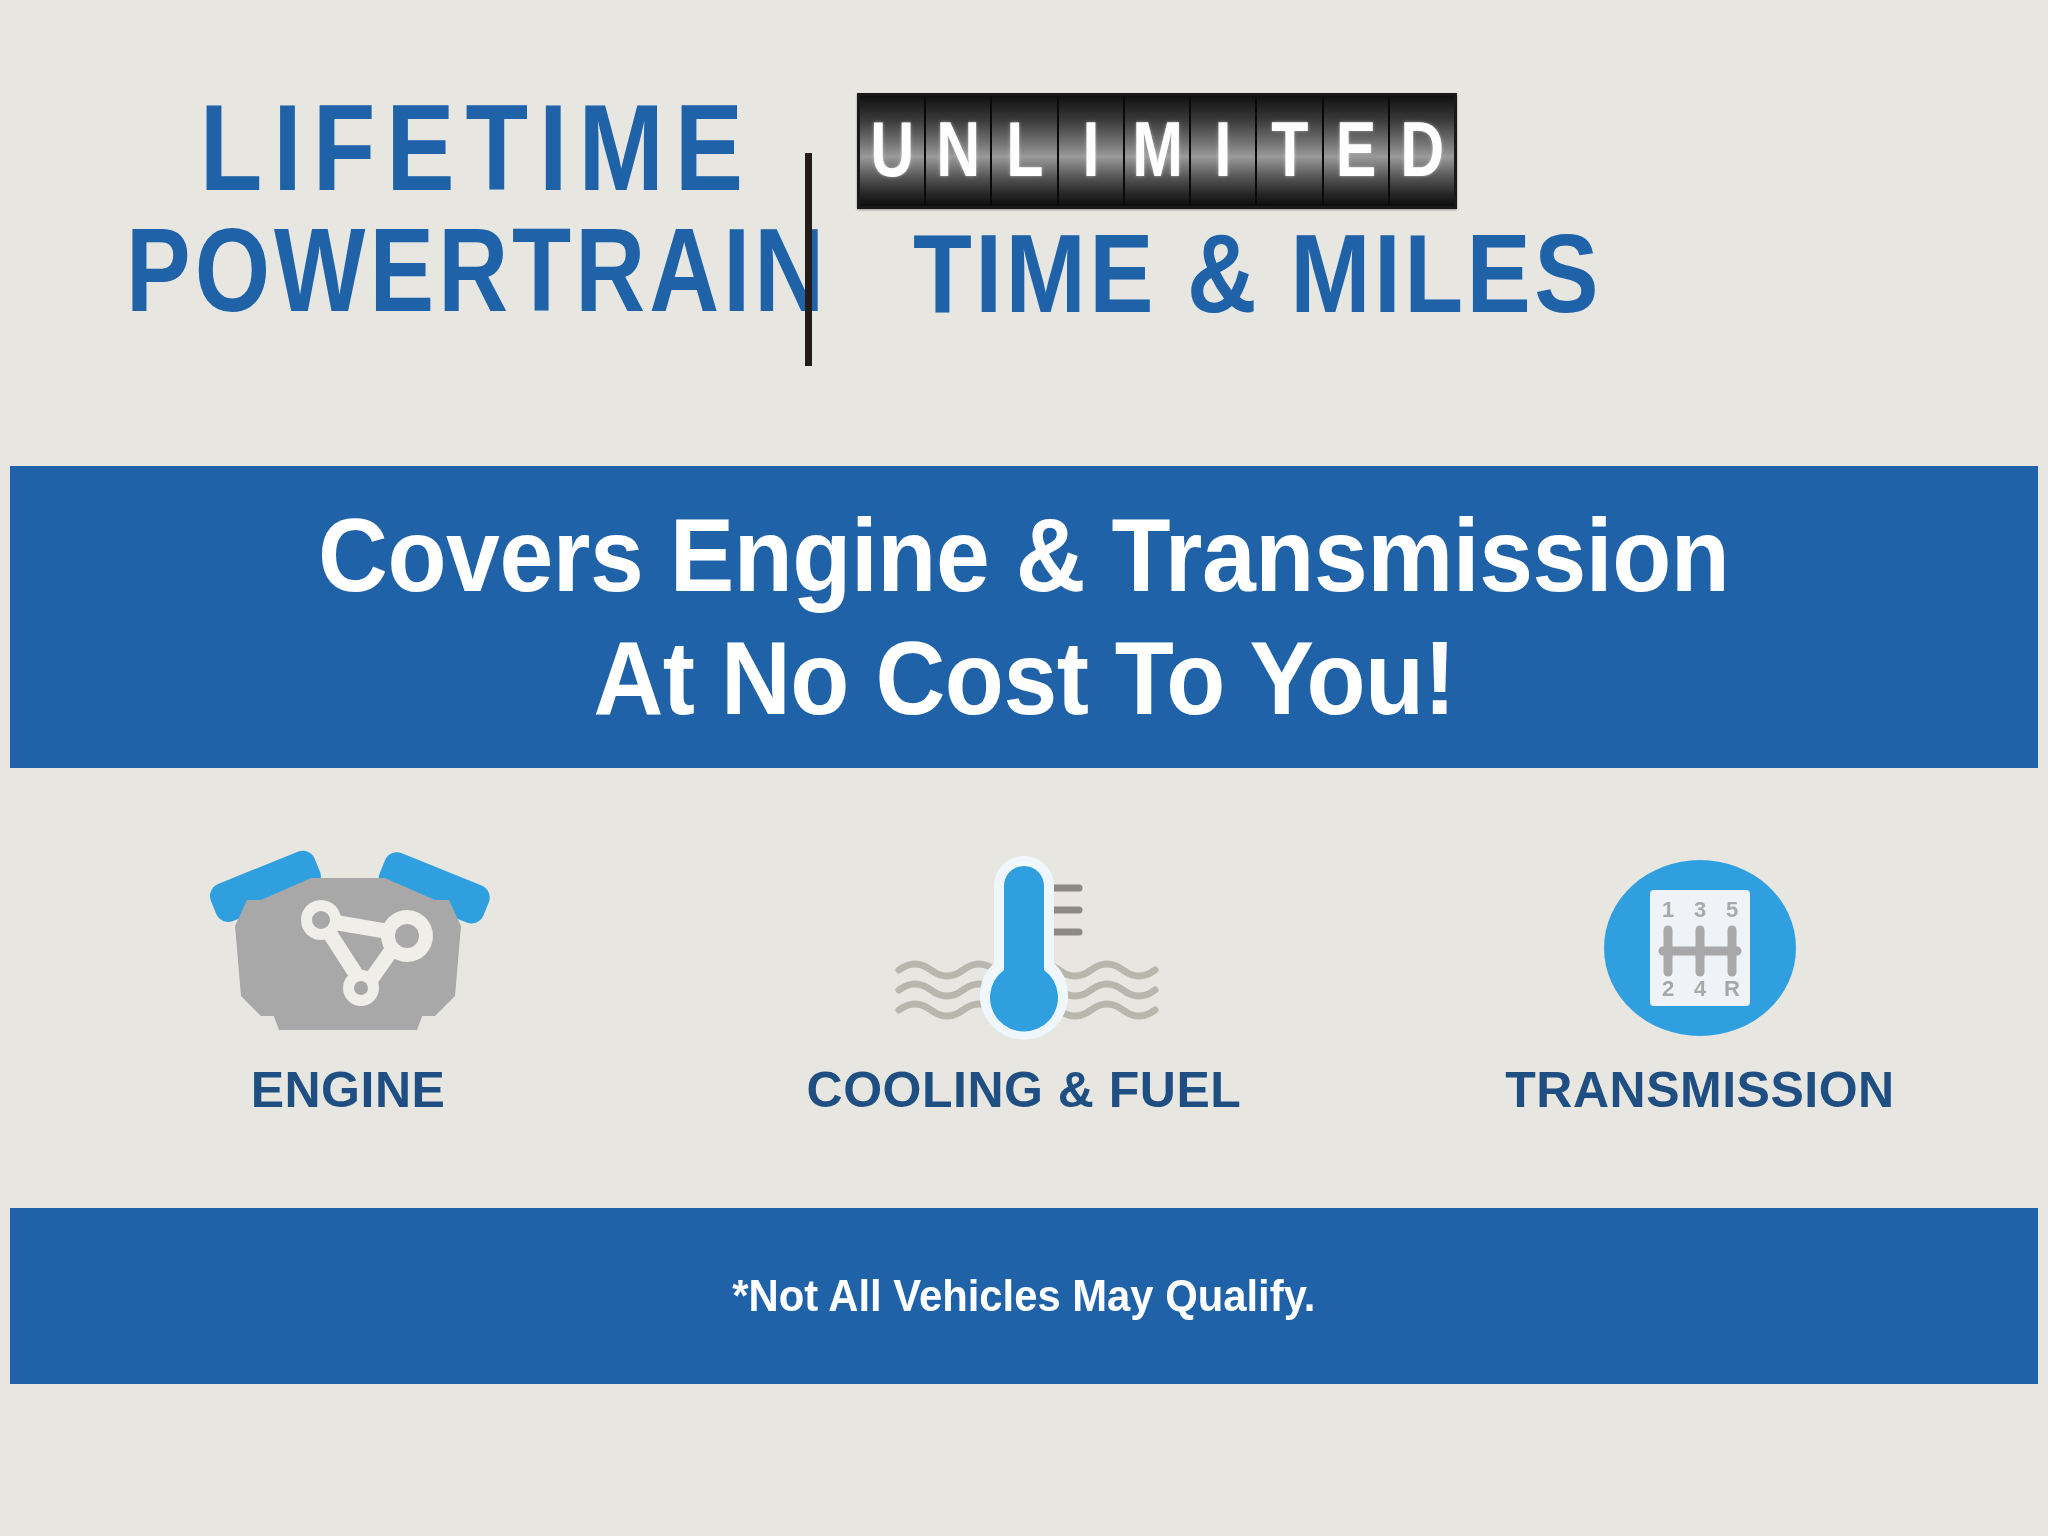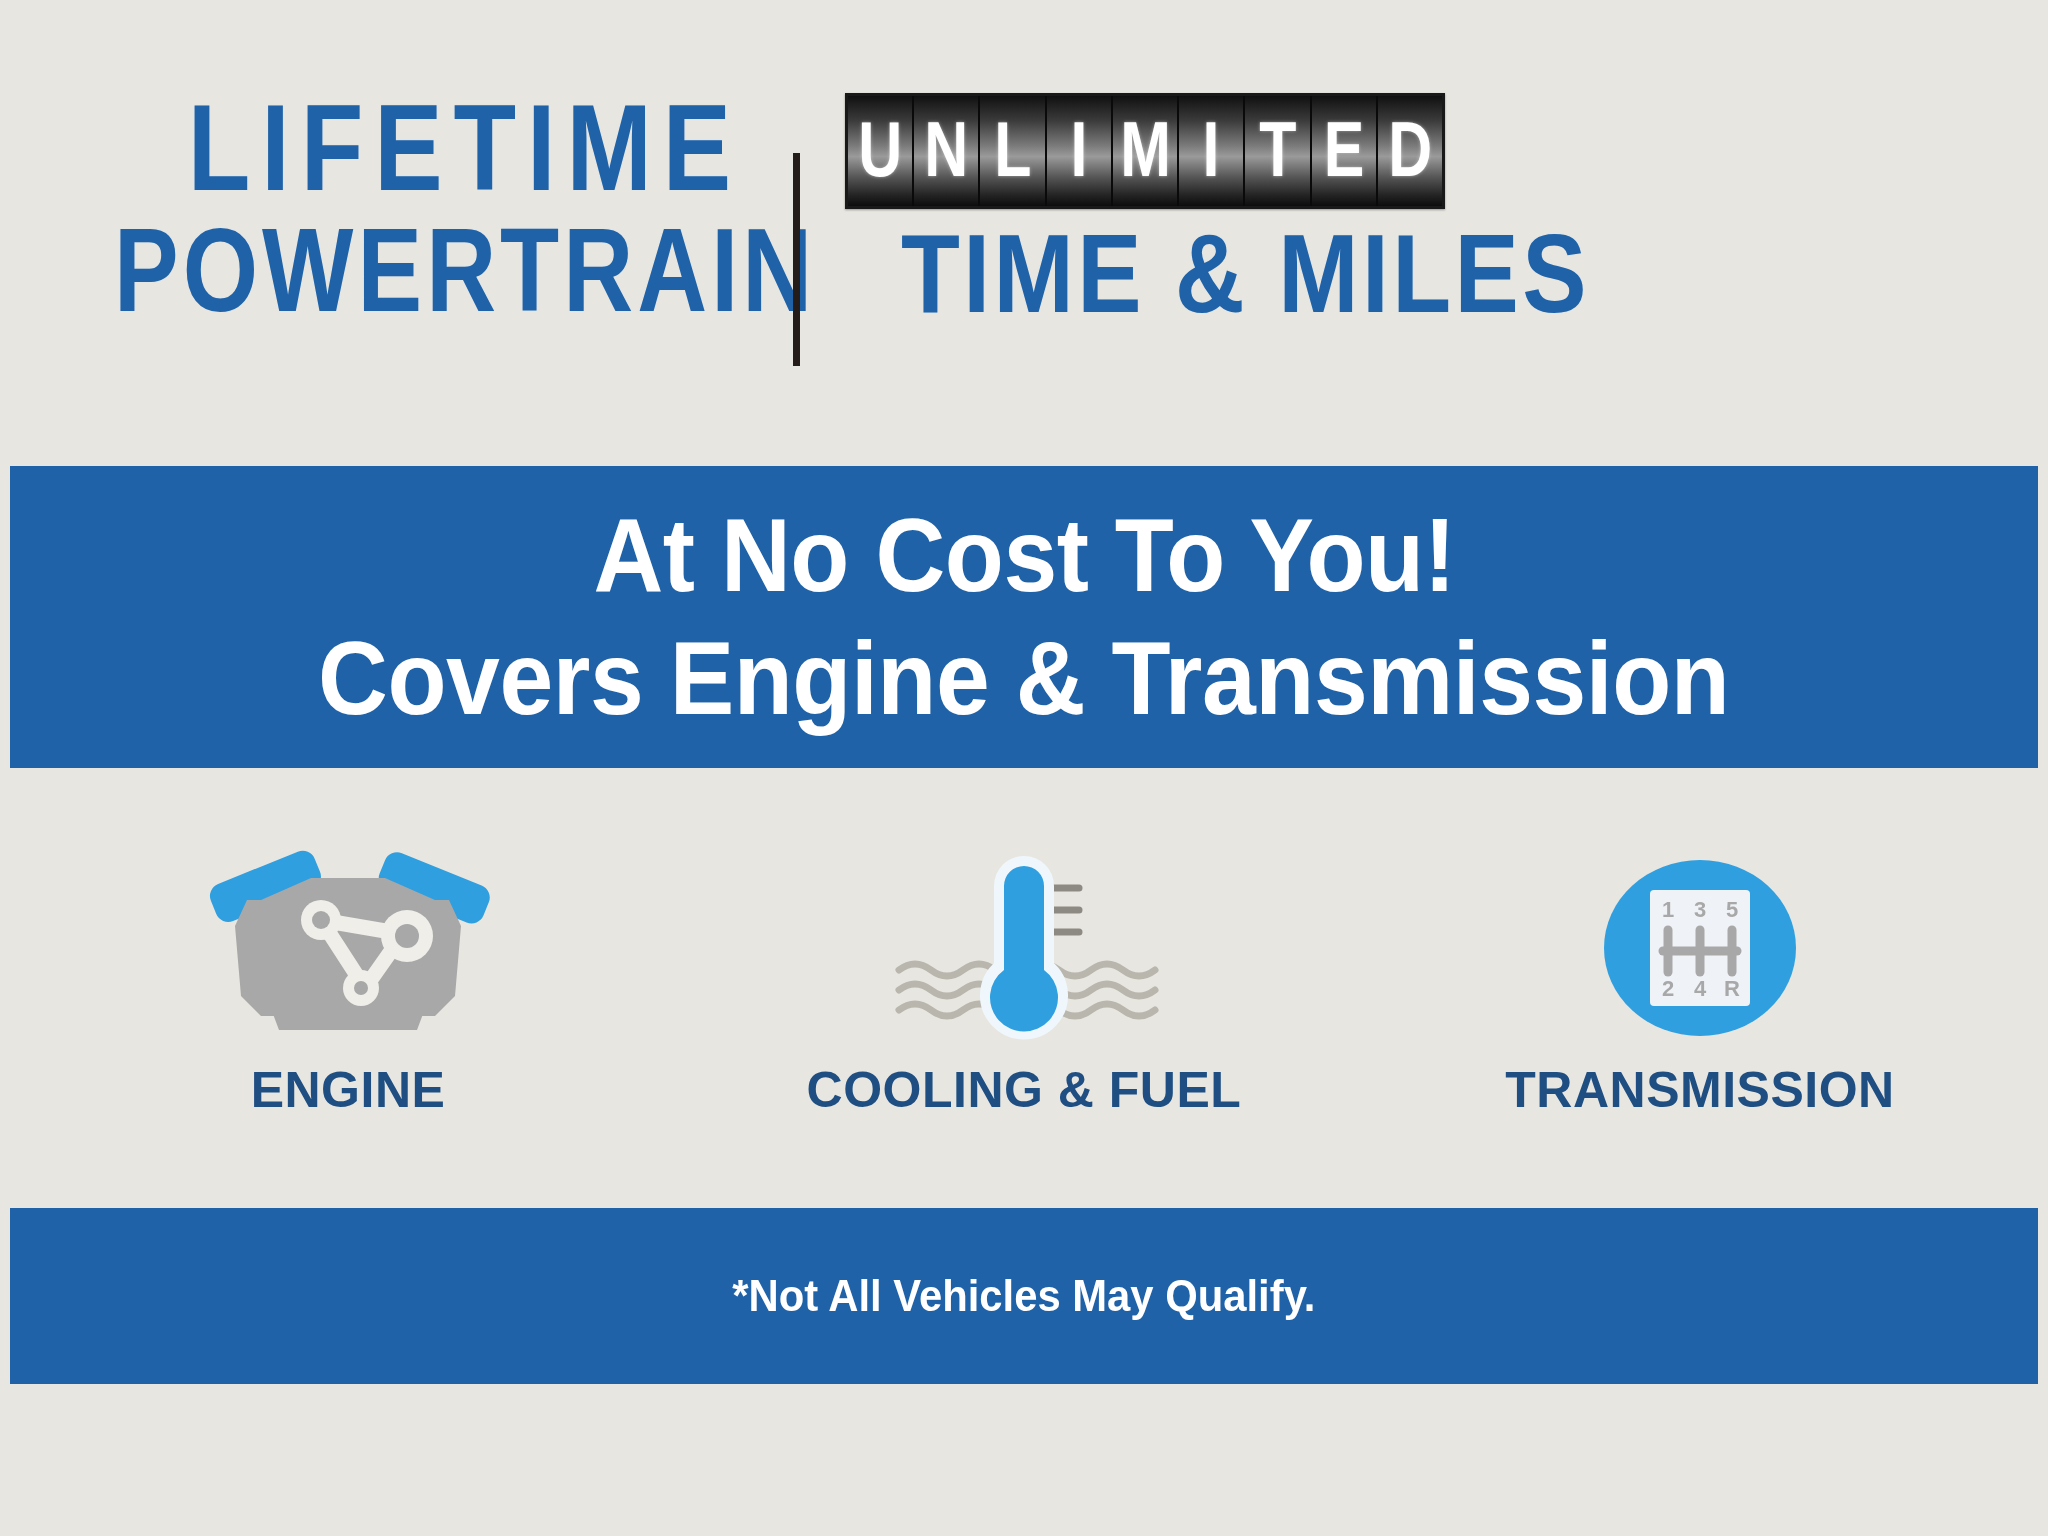--- a/index.html
+++ b/index.html
@@ -17,21 +17,21 @@
 
   .poster {
     position: absolute;
     inset: 0;
     background: #e8e6e0;
   }
 
   
   .header {
     position: absolute;
-    left: 0;
+    left: 12px;
     top: 60px;
     width: 1652px;
     height: 300px;
   }
 
   .logo-left {
     position: absolute;
     left: 145px;
     top: 0;
     width: 640px;
@@ -262,22 +262,22 @@
         </div>
       <div class="odo-cell">
           <span>D</span>
         </div>
     </div>
 
     <div class="time-miles"><span class="inner">TIME &amp; MILES</span></div>
   </div>
 
   <div class="banner-main">
+    <div class="banner-line"><span class="inner">Covers Engine &amp; Transmission</span></div>
     <div class="banner-line"><span class="inner">At No Cost To You!</span></div>
-    <div class="banner-line"><span class="inner">Covers Engine &amp; Transmission</span></div>
   </div>
 
   <div class="icon-row">
 
     <div class="icon-cell">
       <div class="icon-art">
         <svg width="290" height="200" viewBox="0 0 290 200" xmlns="http://www.w3.org/2000/svg">
 
           <g transform="rotate(-22 58 38)">
             <rect x="6" y="20" width="112" height="40" rx="13" ry="13" fill="#2f9fe0"></rect>

